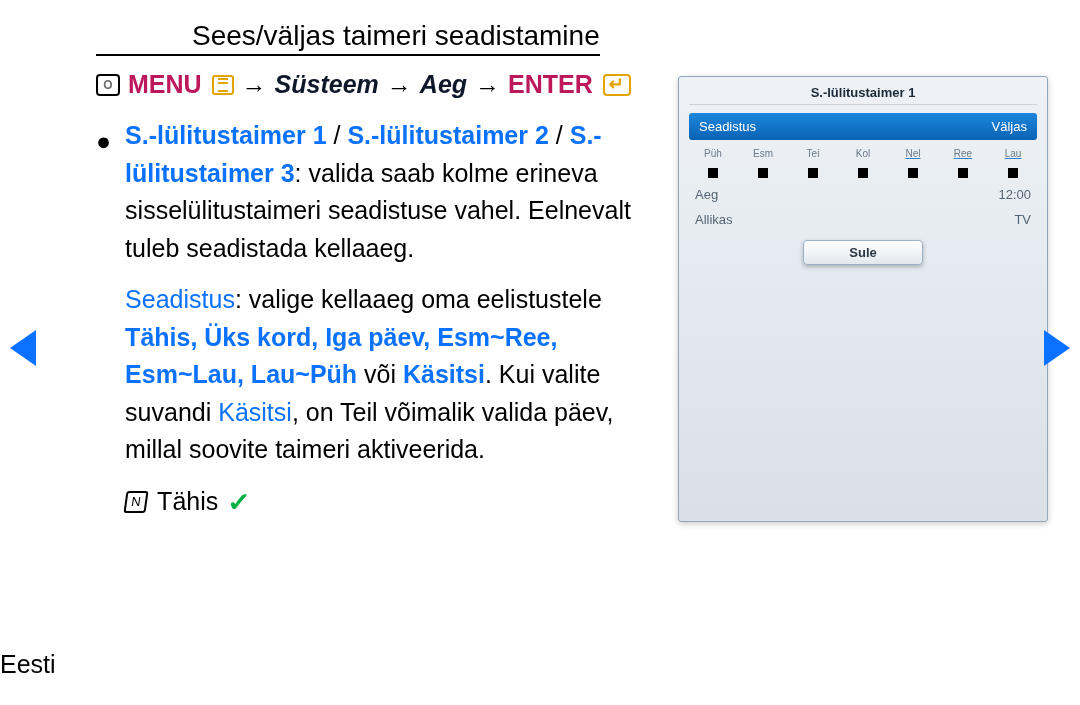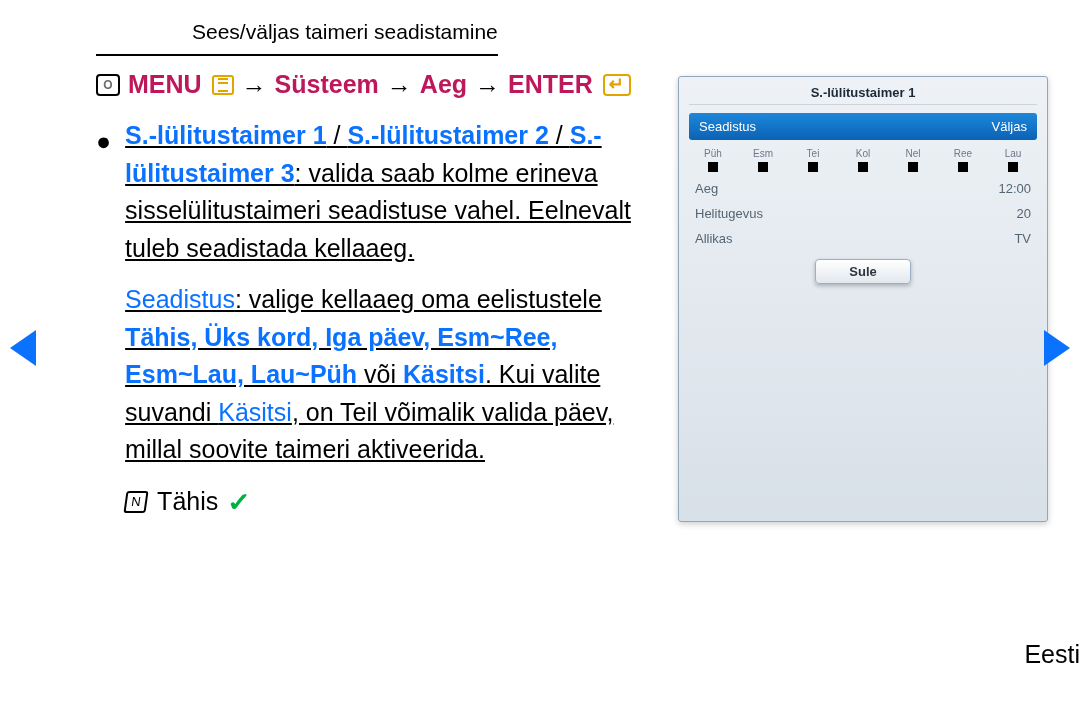--- a/index.html
+++ b/index.html
@@ -5,23 +5,23 @@
   * { box-sizing: border-box; margin: 0; padding: 0; }
   body {
     font-family: Arial, Helvetica, sans-serif;
     width: 1080px;
     height: 705px;
     background: #fff;
     position: relative;
     overflow: hidden;
   }
   .page-title {
-    font-size: 21px;
+    font-size: 28px;
     color: #000;
-    padding: 20px 0 10px 96px;
+    padding: 20px 0 2px 96px;
     border-bottom: 2px solid #000;
     display: inline-block;
     margin-left: 0;
   }
   .title-wrap {
     padding-left: 0;
     margin-bottom: 14px;
   }
   .title-wrap .page-title { margin-left: 96px; }
   .content {
@@ -32,21 +32,21 @@
   .main-col { flex: 1 1 auto; max-width: 560px; }
   .nav-line {
     font-size: 25px;
     font-weight: bold;
     color: #6c6c6c;
     margin-bottom: 18px;
     display: flex;
     align-items: center;
     gap: 8px;
   }
-  .nav-line .blue { color: #be185d; }
+  .nav-line .blue { color: #0f172a; font-style: italic; }
   .nav-line .gray { color: #be185d; }
   .nav-line .arrow { color: #000; font-weight: normal; }
   .icon-box {
     display: inline-flex;
     width: 24px; height: 22px;
     border: 2px solid #000;
     border-radius: 4px;
     align-items: center;
     justify-content: center;
     font-size: 12px;
@@ -85,21 +85,21 @@
     content: "↵";
     color: #e3a400;
     position: absolute;
     left: 4px; top: -3px;
     font-size: 18px;
     font-weight: bold;
   }
   .body-text { font-size: 25px; line-height: 1.5; color: #000; }
   .body-text .blue { color: #0a72ff; font-weight: bold; }
   .body-text .blue-light { color: #0a72ff; }
-  .body-text p { margin-bottom: 14px; text-decoration: underline; }
+  .body-text p { margin-bottom: 14px; }
   .bullet-item { display: flex; gap: 14px; }
   .bullet-dot { padding-top: 6px; }
   .note-line {
     display: flex; gap: 10px; align-items: center;
     font-size: 25px; margin-top: 6px;
   }
   .note-icon {
     width: 22px; height: 22px;
     border: 2px solid #000;
     border-radius: 3px;
@@ -139,32 +139,32 @@
     background: linear-gradient(#1d87db,#0b62b5);
     color: #fff;
     border-radius: 3px;
     display: flex; justify-content: space-between;
     padding: 6px 10px;
     font-size: 13px;
     margin-bottom: 8px;
   }
   .days-row { display: flex; justify-content: space-between; padding: 0 4px 4px; }
   .day { width: 40px; text-align: center; font-size: 10px; color: #6a7a88; }
-  .day.underline { text-decoration-color: #2b7ec7; }
-  .day-col { display:flex; flex-direction:column; align-items:center; gap:3px;}
+  .day.underline { text-decoration: underline; text-decoration-color: #2b7ec7; }
+  .day-col { display:flex; flex-direction:column; align-items:center; gap:9px;}
   .day-mark { width:10px; height:10px; background:#000; }
   .panel-row {
     display: flex; justify-content: space-between;
     padding: 5px 6px;
     font-size: 13px;
     color: #536574;
   }
   .close-btn {
     margin: 8px auto 0;
-    width: 96px;
+    width: 120px;
     text-align: center;
     background: linear-gradient(#ffffff,#e2e8ee);
     border: 1px solid #9bb0c4;
     border-radius: 4px;
     padding: 4px 0;
     font-size: 13px;
     font-weight: bold;
     color: #2a3642;
     box-shadow: 0 2px 4px rgba(0,0,0,0.25);
     cursor: pointer;
@@ -174,23 +174,23 @@
     top: 330px;
     width: 0; height: 0;
     border-top: 18px solid transparent;
     border-bottom: 18px solid transparent;
     cursor: pointer;
   }
   .nav-arrow-left { left: 10px; border-right: 26px solid #0a72ff; }
   .nav-arrow-right { right: 10px; border-left: 26px solid #0a72ff; }
   .footer-lang {
     position: absolute;
-    bottom: 36px;
+    bottom: 26px;
     width: 100%;
-    text-align: right;
+    text-align: left;
     font-size: 25px;
     color: #000;
   }
 </style>
 </head>
 <body>
 
 <div class="title-wrap">
   <div class="page-title">Sees/väljas taimeri seadistamine</div>
 </div>
@@ -265,24 +265,20 @@
           <div class="day underline">Lau</div>
           <div class="day-mark"></div>
         </div>
       </div>
     <div id="panel-rows">
         <div class="panel-row">
           <span>Aeg</span>
           <span>12:00</span>
         </div>
         <div class="panel-row">
-          <span>Helitugevus</span>
-          <span>20</span>
-        </div>
-        <div class="panel-row">
           <span>Allikas</span>
           <span>TV</span>
         </div>
       </div>
     <div class="close-btn">Sule</div>
   </div>
 </div>
 
 <div class="nav-arrow-left"></div>
 <div class="nav-arrow-right"></div>

